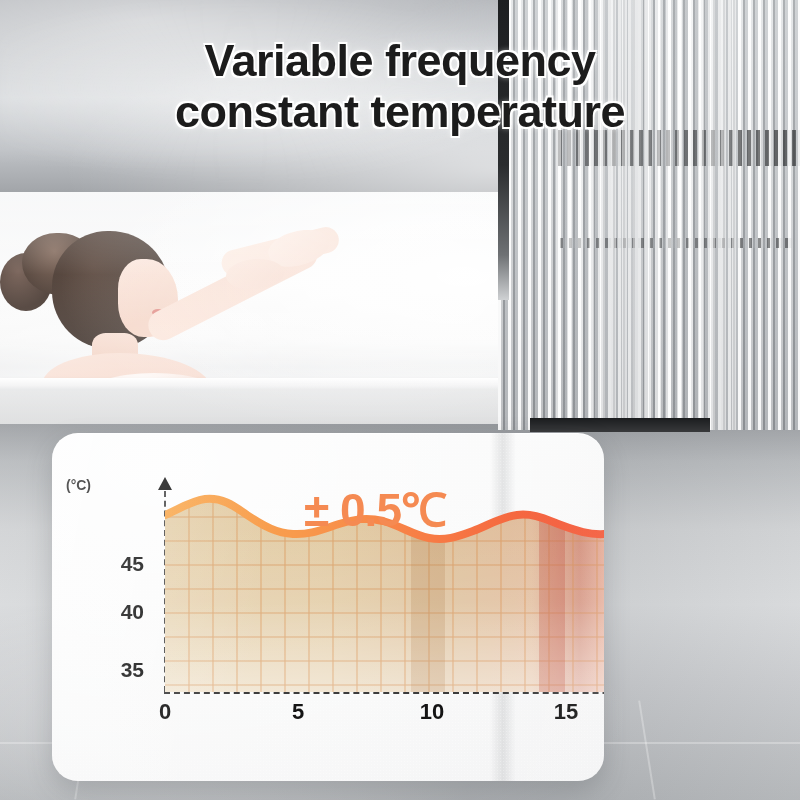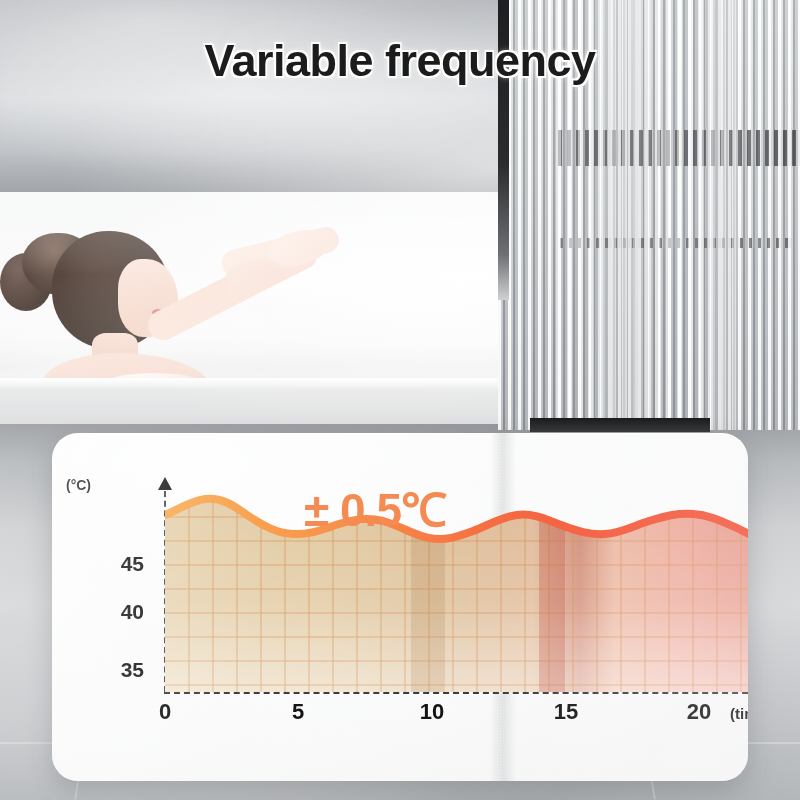--- a/index.html
+++ b/index.html
@@ -180,21 +180,21 @@
   .h1{font-size:45px;line-height:50px;}
   .h2{font-size:45px;line-height:52px;}
   .sub{
     margin-top:6px;font-size:22px;color:#1d1d1d;font-weight:normal;
     text-shadow:-1.2px -1.2px 0 #fff, 1.2px -1.2px 0 #fff, -1.2px 1.2px 0 #fff, 1.2px 1.2px 0 #fff,
       0 0 6px rgba(255,255,255,.95);
   }
 
   
   .card{
-    position:absolute;left:52px;top:433px;width:696px;height:348px;
+    position:absolute;left:52px;top:433px;width:552px;height:348px;
     border-radius:26px;
     background:
       radial-gradient(120% 130% at 20% 10%, rgba(255,255,255,.92), rgba(255,255,255,.72) 60%, rgba(246,246,247,.78) 100%),
       linear-gradient(160deg,#f2f3f4 0%,#eceded 45%,#e6e7e8 100%);
     box-shadow:0 10px 26px rgba(60,64,68,.22), inset 0 1px 0 rgba(255,255,255,.85);
     overflow:hidden;
     z-index:5;
   }
   .card-shadowband{
     position:absolute;left:438px;top:0;width:26px;height:348px;
@@ -289,20 +289,21 @@
     <div class="glass-stripes"></div>
     <div class="glass-dark"></div>
     <div class="glass-band"></div>
     <div class="glass-band2"></div>
   </div>
   <div class="glass-rods"></div>
   <div class="glass-base"></div>
 
   <div class="headline">
     <div class="h-line h1">Variable frequency</div>
+    <div class="h-line h2">constant temperature</div>
   </div>
 
   <div class="card">
     <div class="card-shadowband"></div>
     <div class="card-noise"></div>
 
     <div class="ylab">(°C)</div>
     <div class="arrow-up"></div>
     <div class="axis-v"></div>
 

